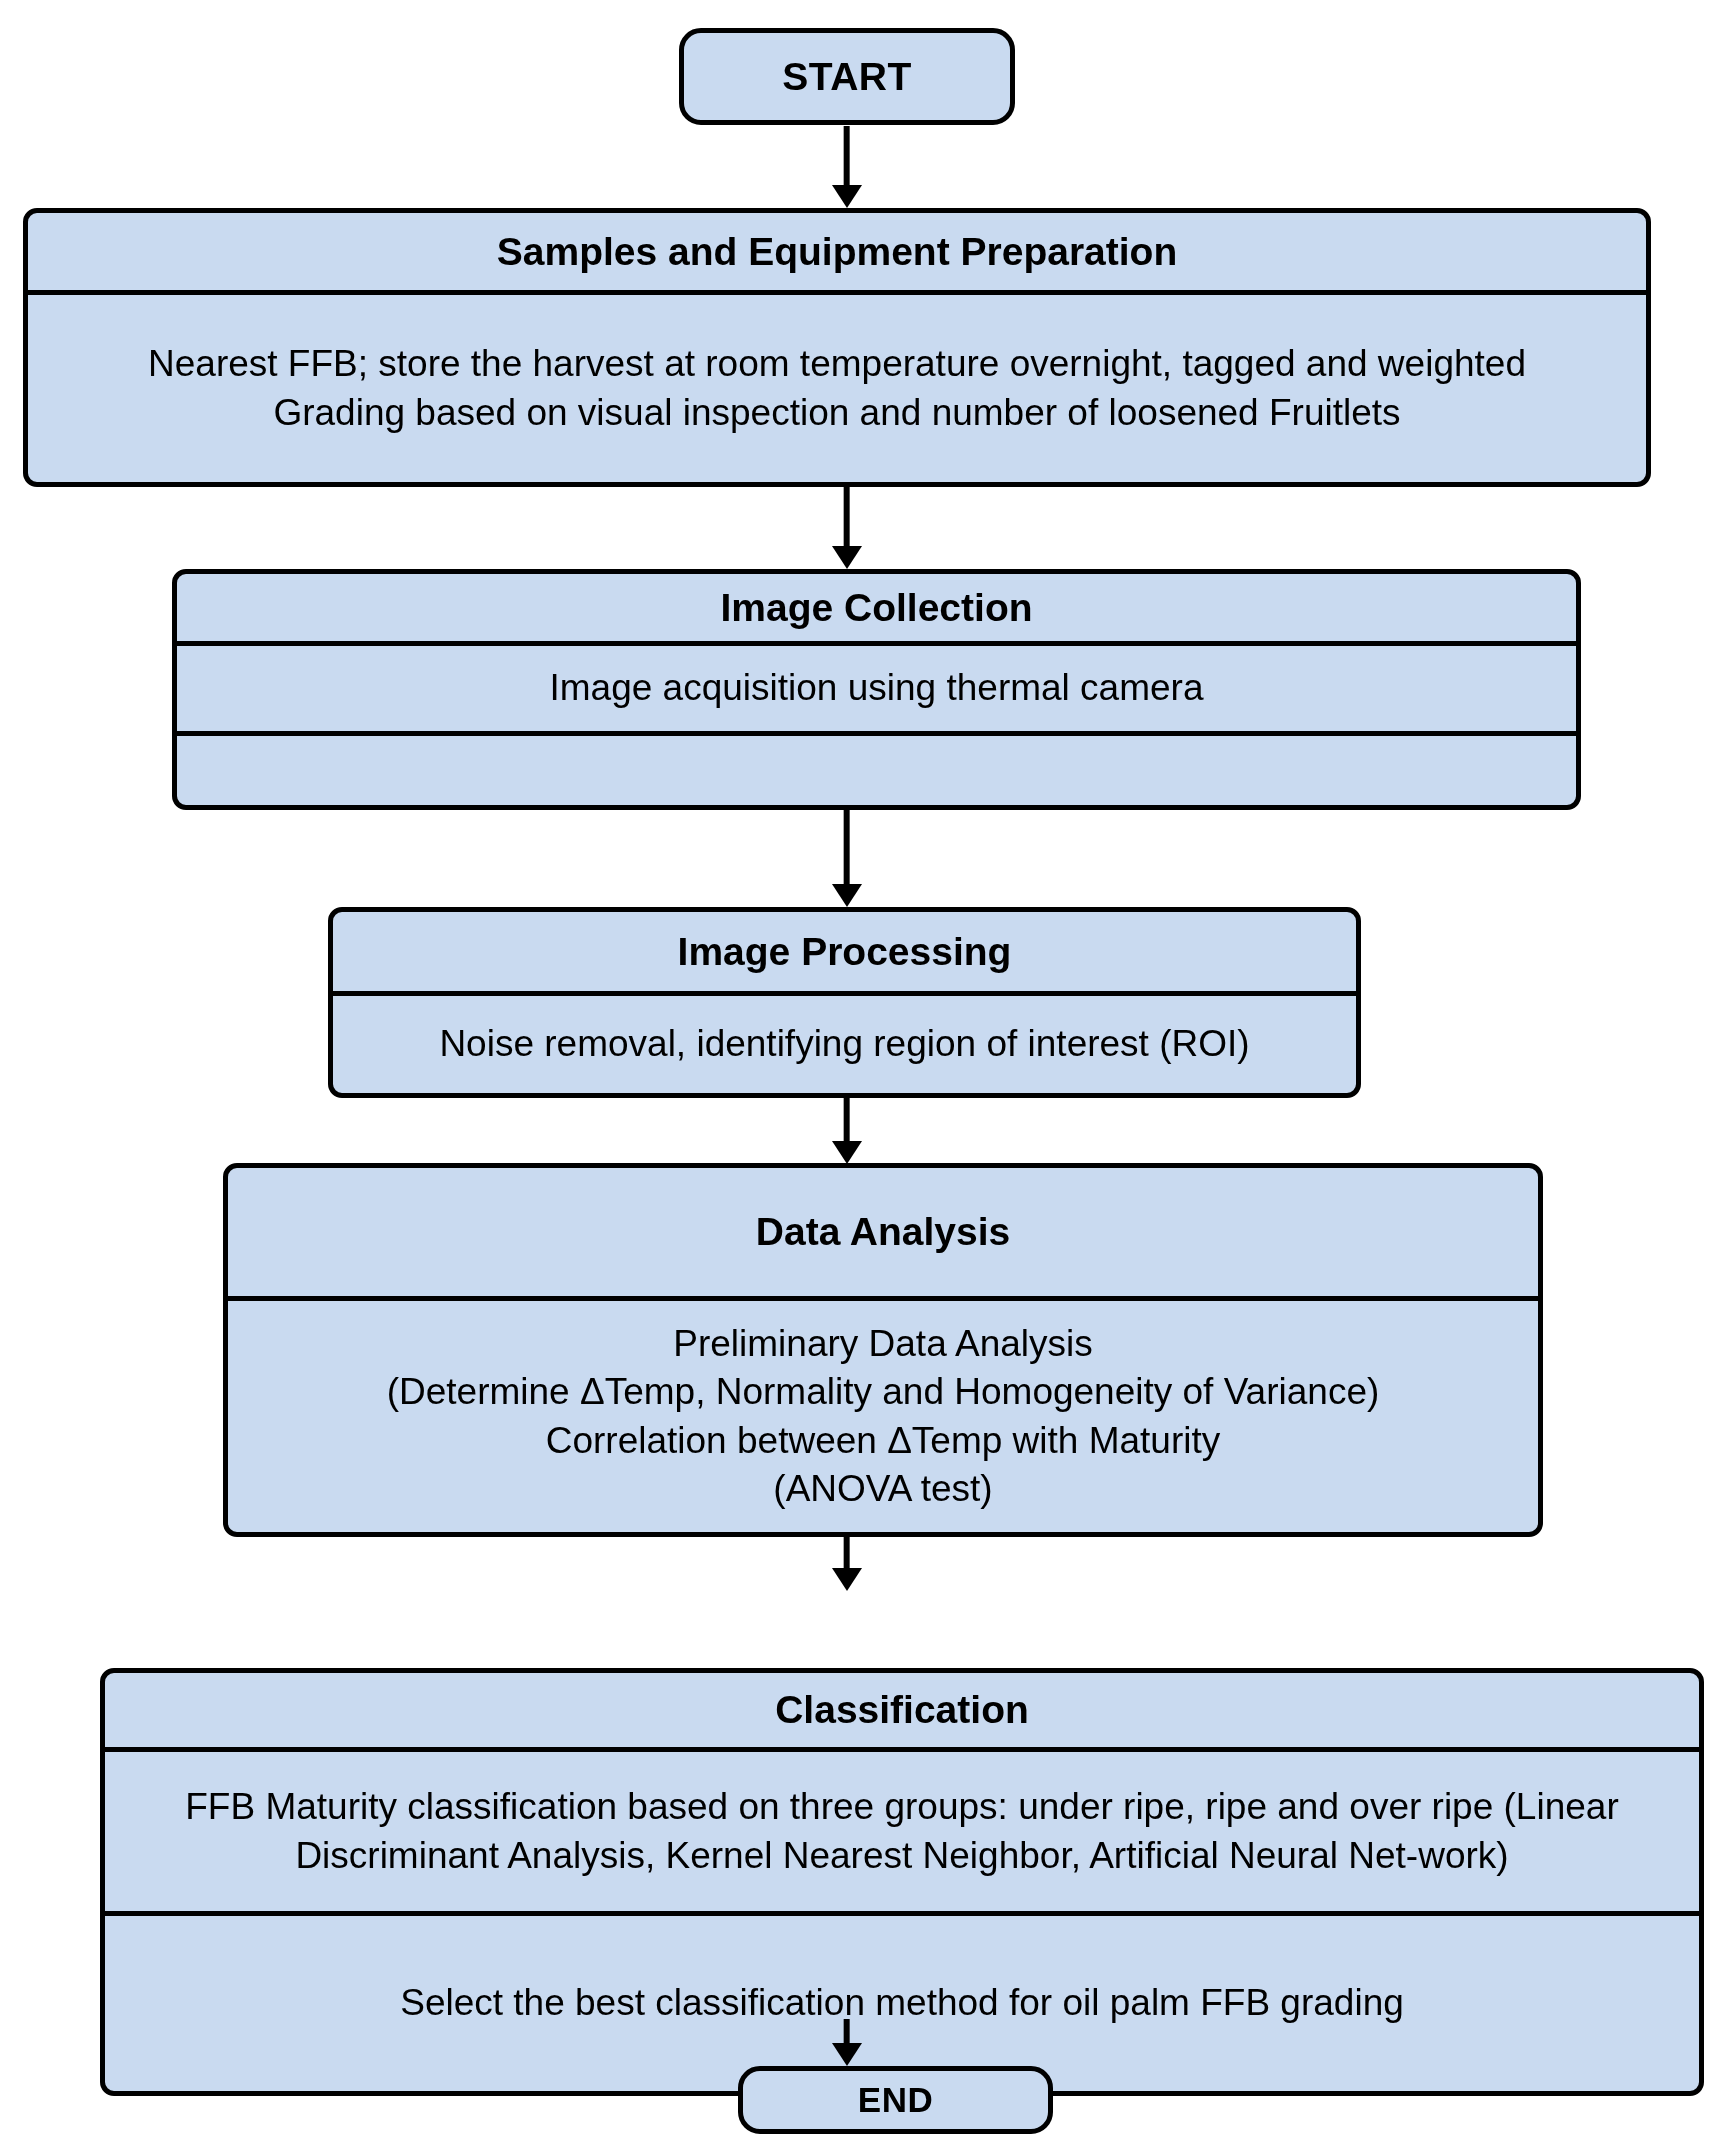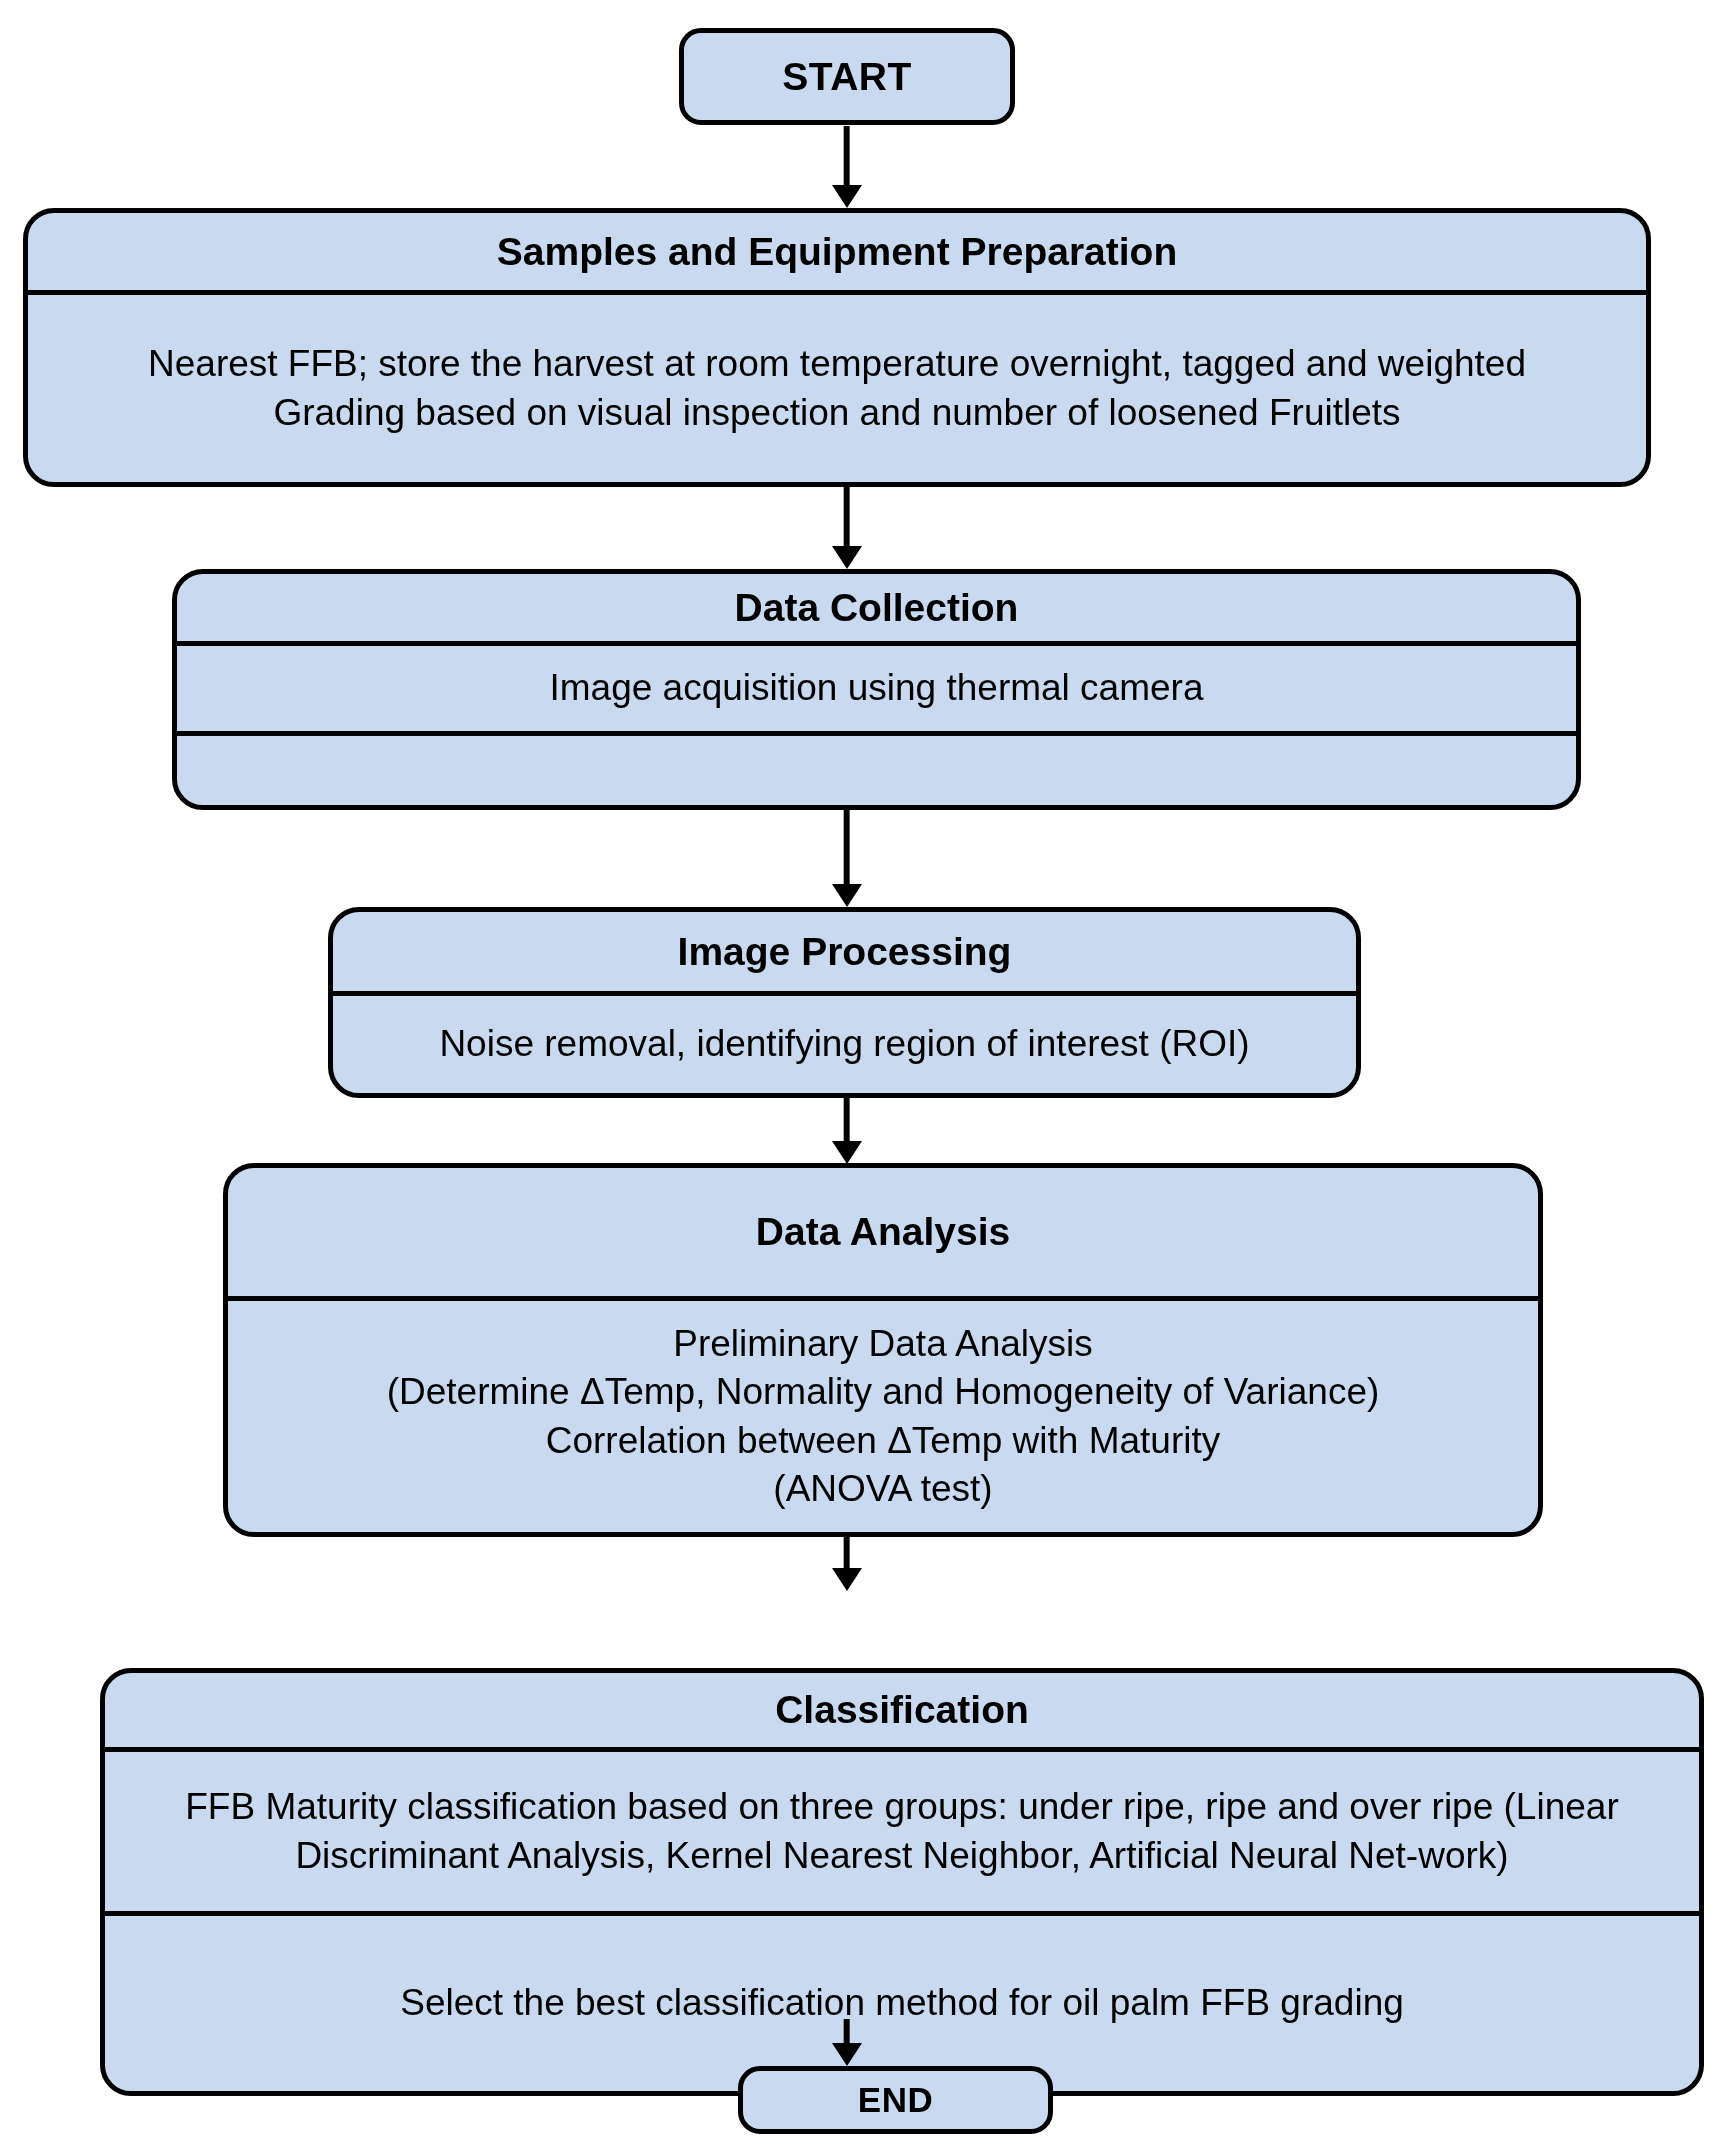--- a/index.html
+++ b/index.html
@@ -9,21 +9,21 @@
     color:#000000;
   }
   #canvas{position:absolute;left:0;top:0;width:1726px;height:2151px;}
 
   
   .node{
     position:absolute;
     box-sizing:border-box;
     background:#c9daf0;
     border:5.1px solid #000000;
-    border-radius:31px;
+    border-radius:14px;
     display:flex;
     flex-direction:column;
     overflow:hidden;
   }
   .node.terminator{border-radius:22px;}
 
   
   .sect{
     box-sizing:border-box;
     display:flex;
@@ -79,21 +79,21 @@
     <div class="sect t-body lines" style="flex:1 1 auto;">Nearest FFB; store the harvest at room temperature overnight, tagged and weighted
 Grading based on visual inspection and number of loosened Fruitlets</div>
   </div>
 
   <div class="arrow" style="left:831px;top:487px;width:31px;height:82px;">
     <div class="shaft" style="height:59px;"></div>
     <div class="head"></div>
   </div>
 
   <div class="node" style="left:172px;top:569px;width:1409px;height:241px;">
-    <div class="sect t-hdr hdr" style="height:67px;flex:0 0 67px;">Data Collection</div>
+    <div class="sect t-hdr hdr" style="height:67px;flex:0 0 67px;">Image Collection</div>
     <div class="sect t-body" style="height:90px;flex:0 0 90px;">Image acquisition using thermal camera</div>
     <div class="sect t-body" style="flex:1 1 auto;"></div>
   </div>
 
   <div class="arrow" style="left:831px;top:810px;width:31px;height:97px;">
     <div class="shaft" style="height:75px;"></div>
     <div class="head"></div>
   </div>
 
   <div class="node" style="left:328px;top:907px;width:1033px;height:191px;align-items:center;">

